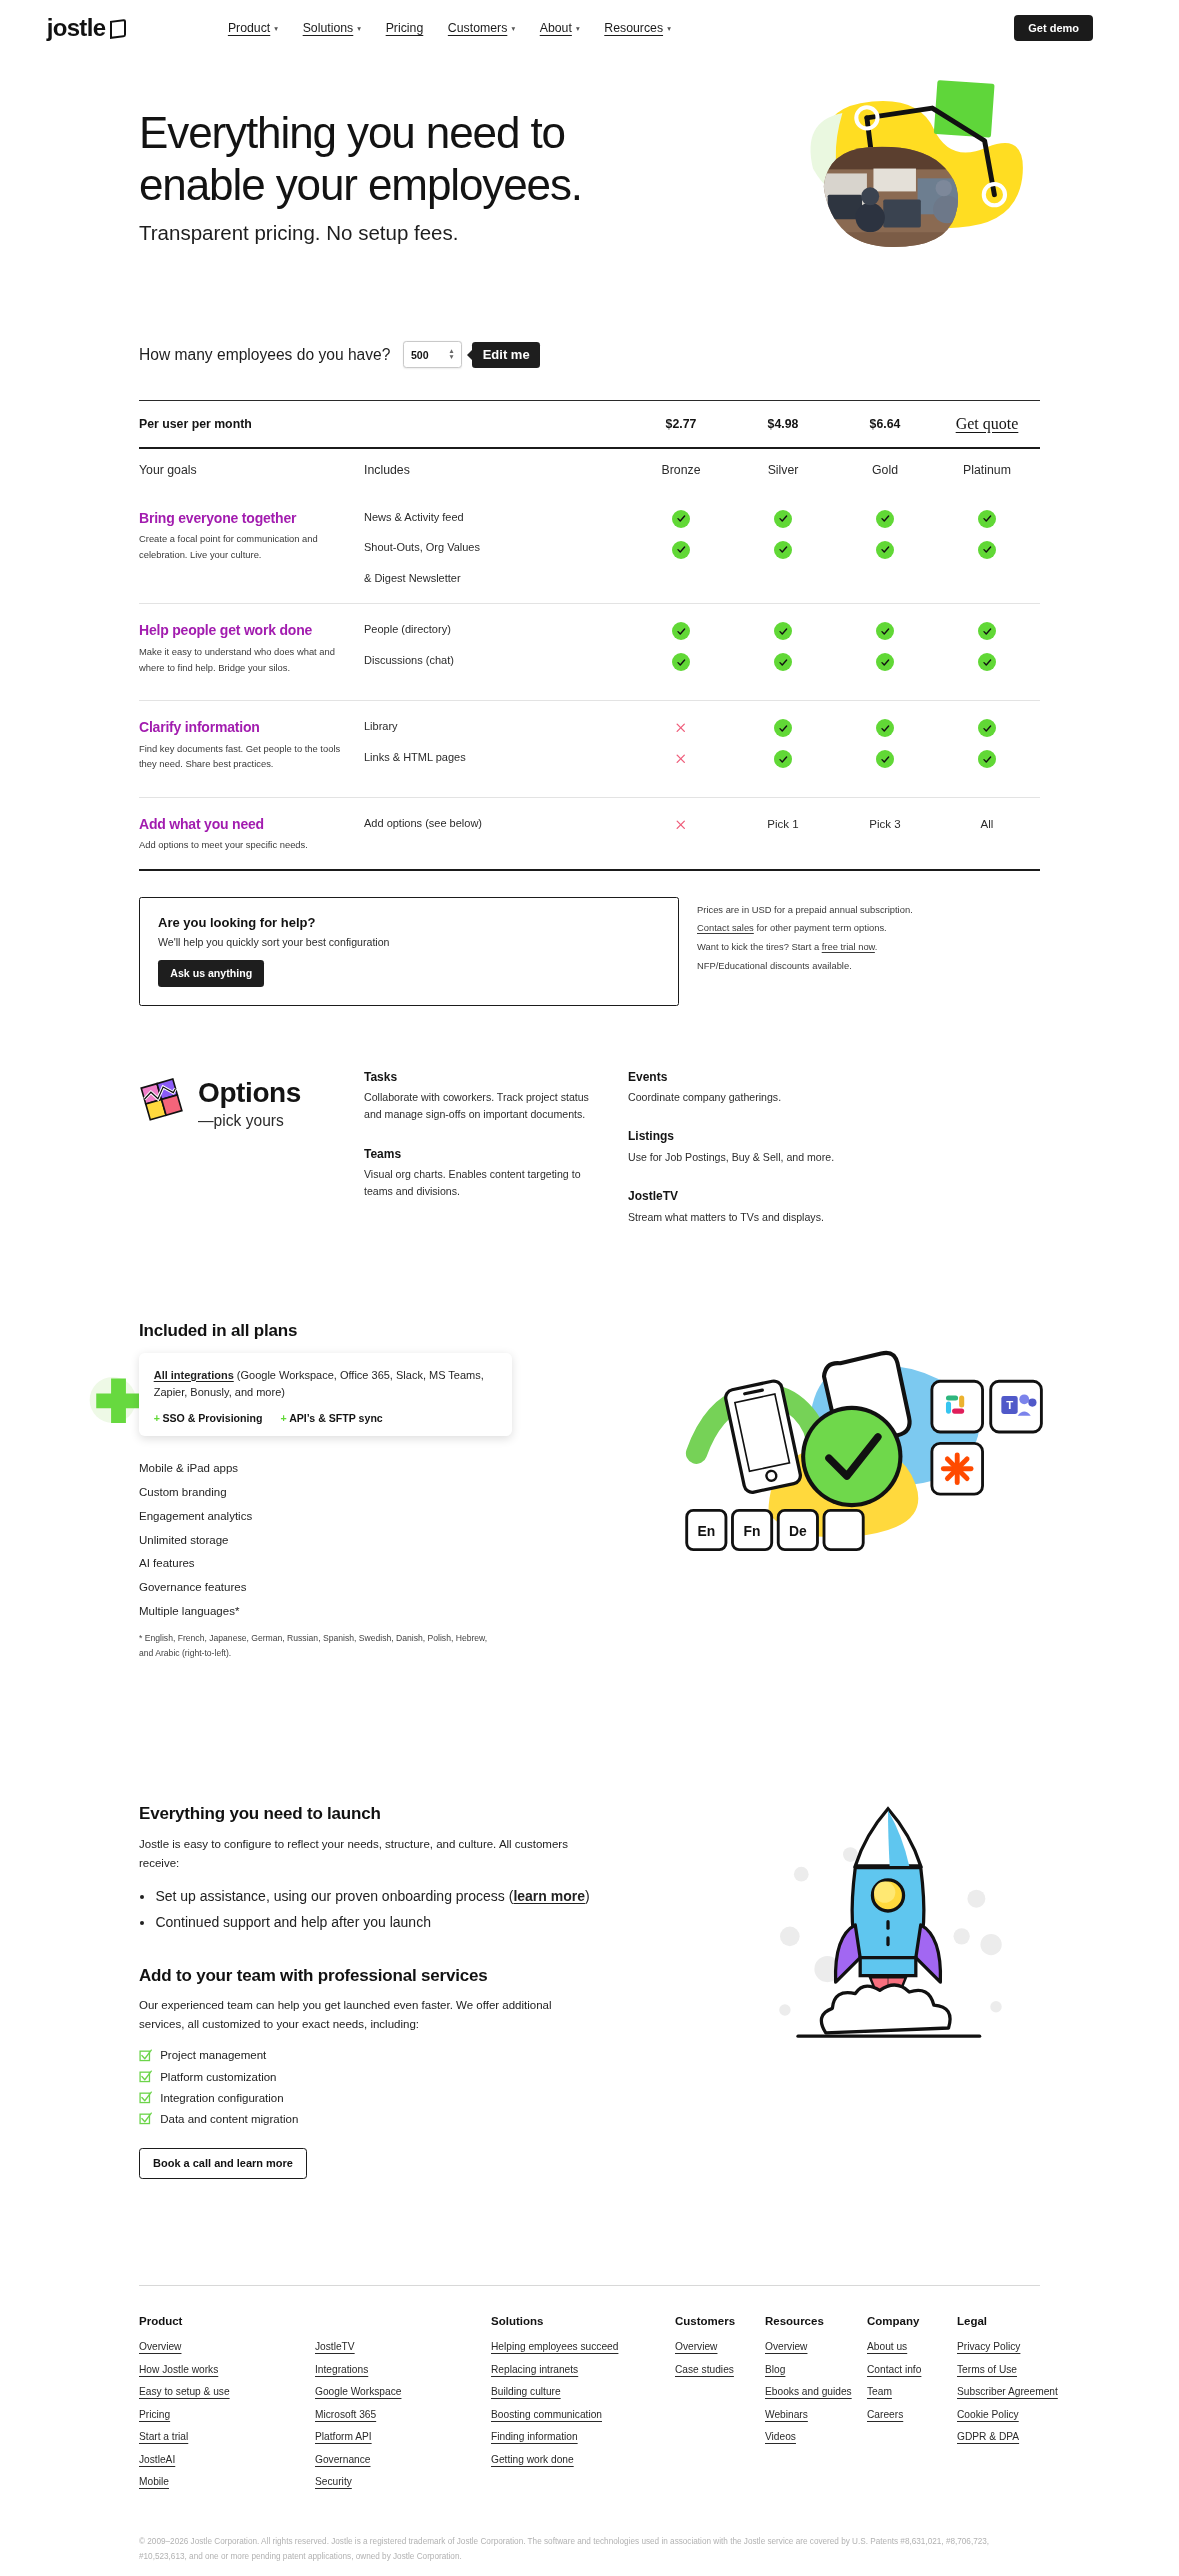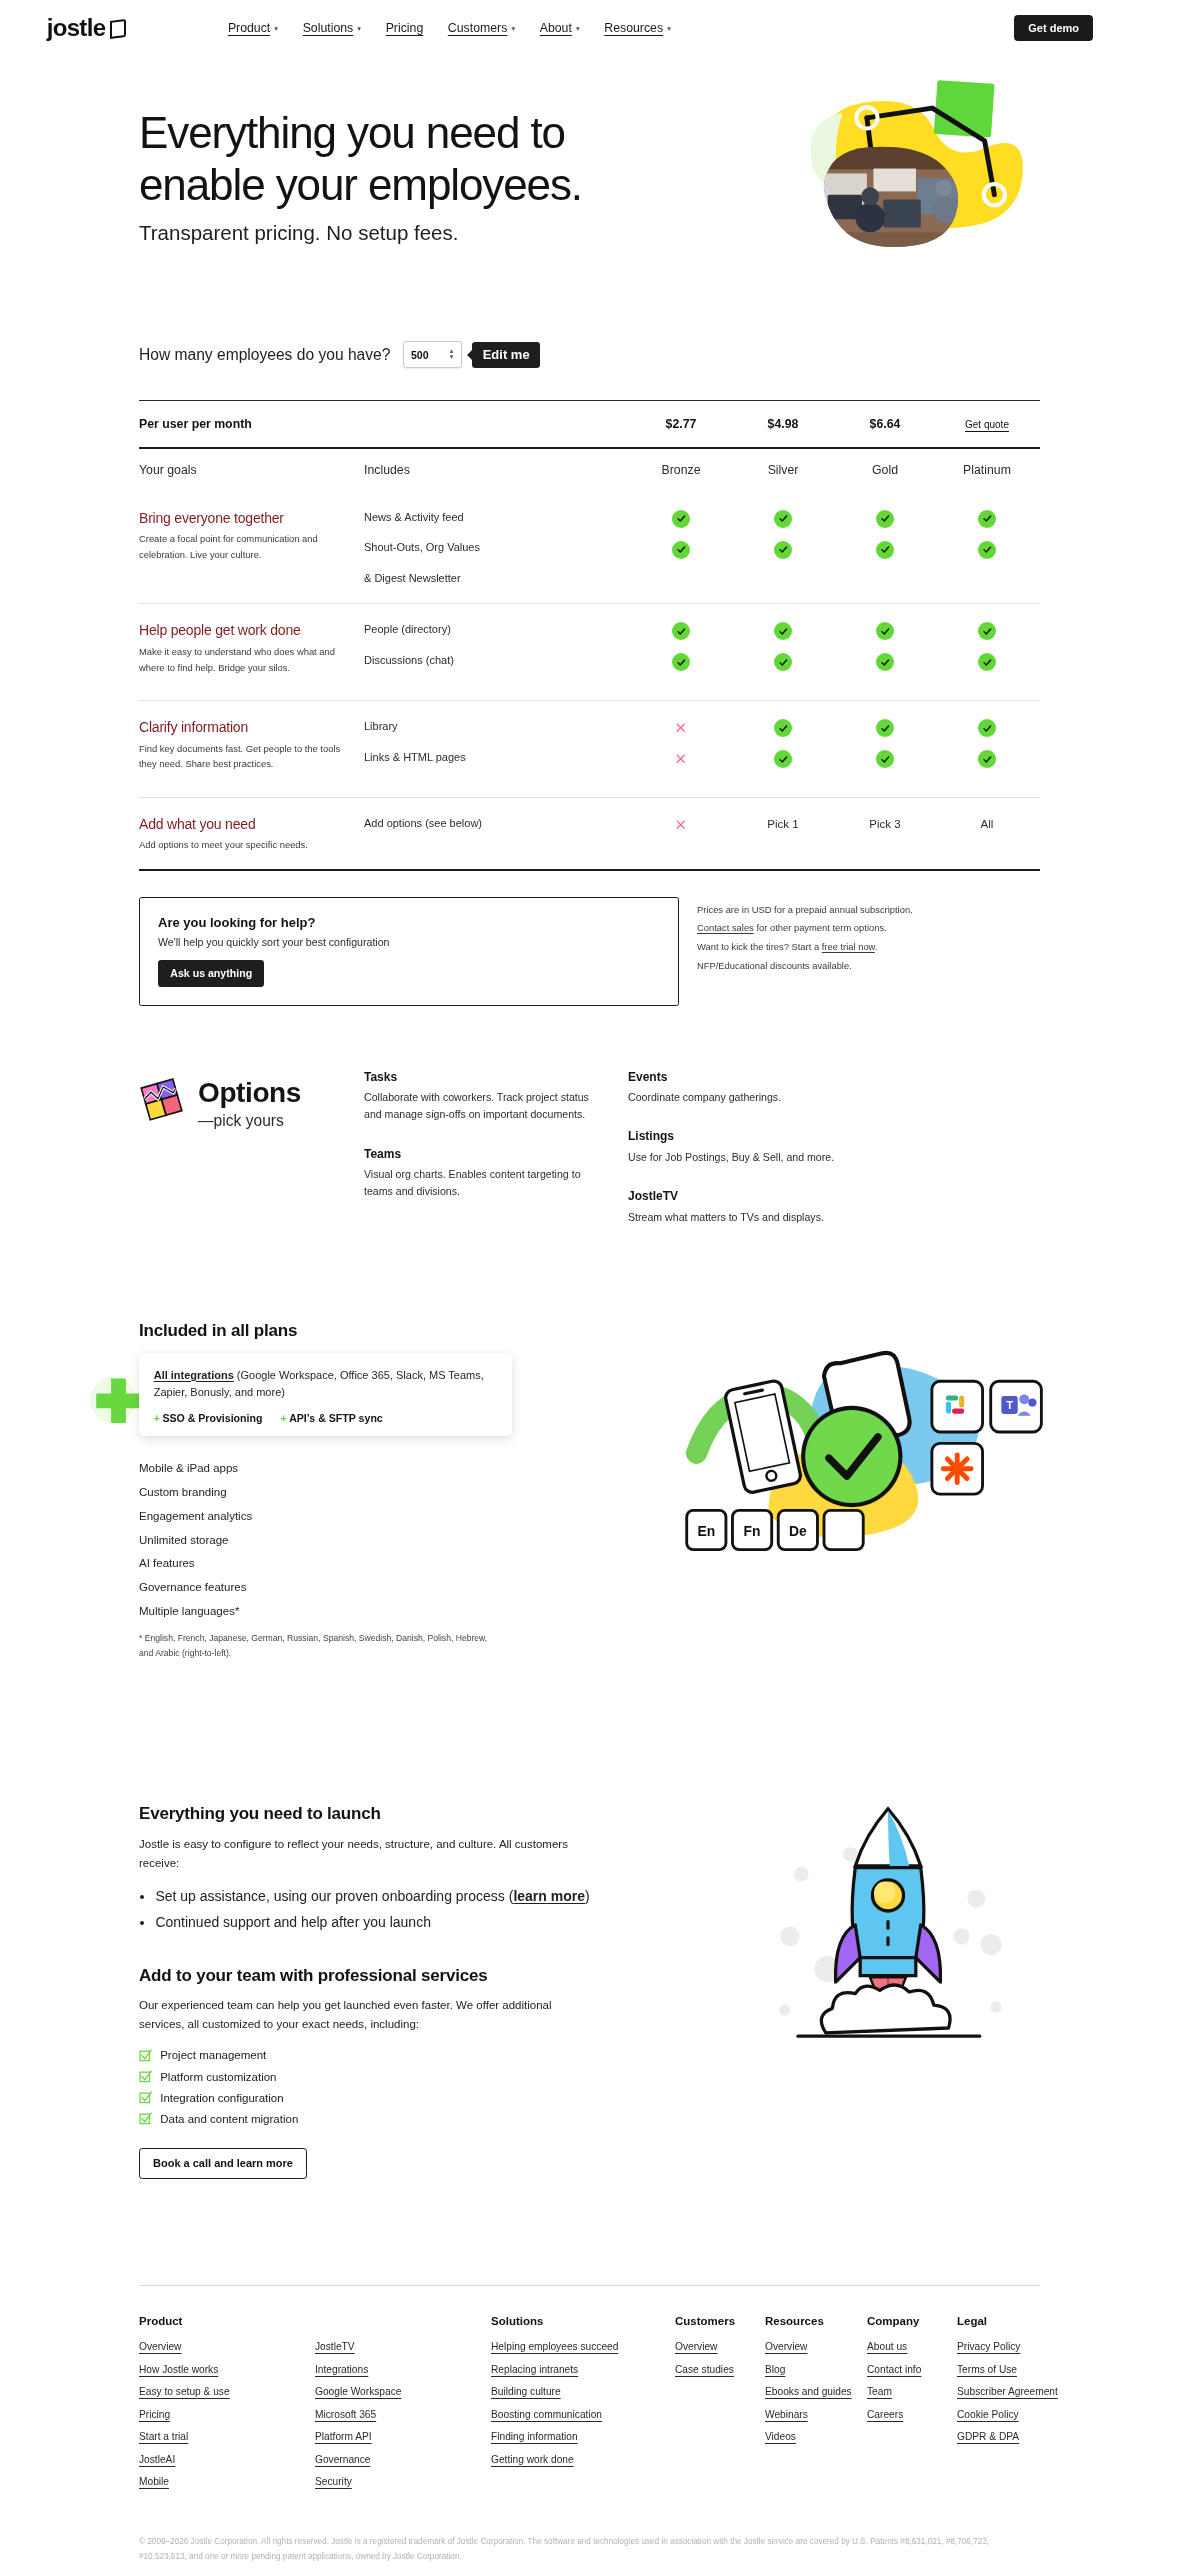--- a/index.html
+++ b/index.html
@@ -111,28 +111,28 @@
 
   .prow { display: flex; align-items: flex-start; }
   .c-goal  { width: 225px; flex: none; }
   .c-incl  { width: 266px; flex: none; }
   .c-plan  { width: 102px; flex: none; text-align: center; }
 
   .price-row { height: 46px; align-items: center; }
   .price-label { font-size: 12.3px; font-weight: 700; color: #141414; }
   .price-val { font-size: 12.3px; font-weight: 700; color: #141414; }
   .get-quote {
-    font-size: 10px; color: #141414;
-    text-decoration: underline; text-underline-offset: 2.5px; cursor: pointer;
+    font-size: 16px; color: #141414;
+    text-decoration: underline; text-underline-offset: 2.5px; cursor: pointer; font-family: Liberation Serif, serif;
   }
   .head-row { height: 43px; align-items: center; }
   .head-cell { font-size: 12.3px; color: #2b2b2b; }
 
   .feature-row { padding: 18px 0 16.4px; }
-  .goal-title { font-size: 14px; font-weight: 400; color: #7f1d1d; letter-spacing: -0.2px; }
+  .goal-title { font-size: 14px; font-weight: 700; color: #a21caf; letter-spacing: -0.2px; }
   .goal-desc { font-size: 9.4px; color: #3a3a3a; line-height: 1.65; margin-top: 5.7px; max-width: 211px; }
   .incl-list { display: flex; flex-direction: column; }
   .incl-item { font-size: 11px; color: #2b2b2b; line-height: 1.45; }
   .marks { display: flex; flex-direction: column; align-items: center; }
 
   .chk {
     width: 18px; height: 18px; border-radius: 50%;
     background: #61d836; display: inline-flex;
     align-items: center; justify-content: center;
   }

